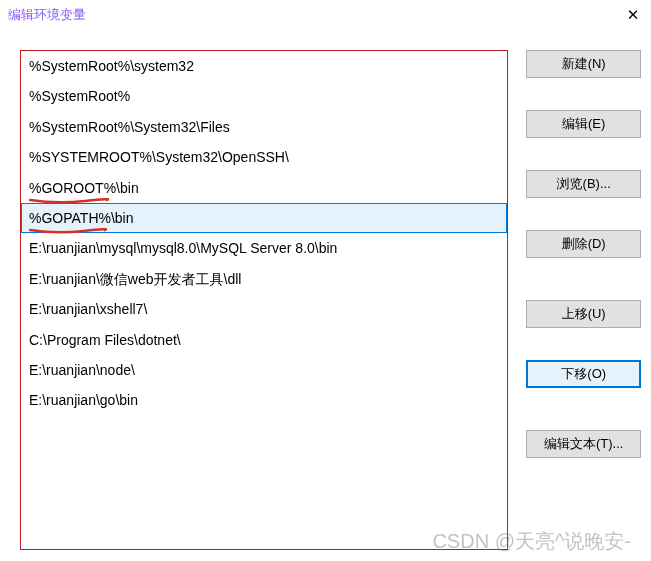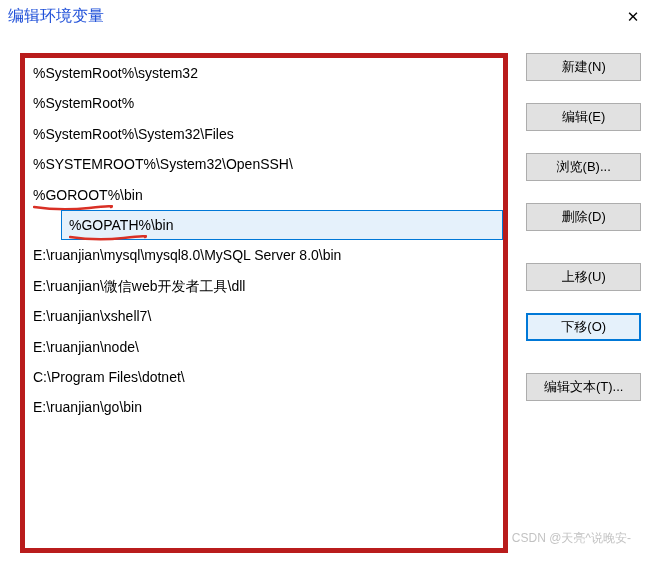--- a/index.html
+++ b/index.html
@@ -12,83 +12,83 @@
       overflow: hidden;
       position: relative;
     }
     .titlebar {
       display: flex;
       align-items: center;
       justify-content: space-between;
       padding: 6px 8px 6px 8px;
       background: #fff;
     }
-    .title { font-size: 16px; color: #1d4ed8; }
+    .title { font-size: 13px; color: #8b5cf6; }
     .close-btn {
       font-size: 15px;
       color: #000;
       cursor: pointer;
       width: 20px;
       text-align: center;
     }
     .content {
       display: flex;
       padding: 20px 10px 10px 20px;
       gap: 18px;
     }
     .listbox {
-      border: 5px solid #b91c1c;
+      border: 1px solid #b91c1c;
       width: 490px;
       height: 500px;
       background: #fff;
       overflow: hidden;
     }
     .list-item {
       padding: 4px 8px;
       font-size: 14px;
       line-height: 1.6;
       color: #000;
       cursor: default;
       position: relative;
       white-space: nowrap;
     }
     .list-item.selected {
       background: #e5f1fb;
       outline: 1px solid #0078d7;
       outline-offset: -1px;
-      margin-left: 36px;
     }
     .buttons {
       display: flex;
       flex-direction: column;
       gap: 0;
       width: 115px;
     }
     .btn {
       height: 28px;
       border: 1px solid #adadad;
       background: #e1e1e1;
       font-size: 13px;
       font-family: inherit;
       cursor: pointer;
+      margin-bottom: 10px;
     }
     .btn.highlighted { border: 2px solid #0078d7; background: #e5f1fb; text-align: center; }
     .btn-spacer-sm { height: 22px; }
     .btn-spacer-lg { height: 32px; }
     .underline-red {
       position: absolute;
       height: 6px;
       pointer-events: none;
     }
     .watermark {
       position: absolute;
       right: 20px;
-      bottom: 14px;
+      bottom: 6px;
       color: rgba(120,120,120,0.45);
-      font-size: 12px;
+      font-size: 20px;
       pointer-events: none;
     }
   </style>
 </head>
 <body>
 
 <div class="titlebar">
   <span class="title">编辑环境变量</span>
   <span class="close-btn">✕</span>
 </div>
@@ -101,22 +101,22 @@
       <div class="list-item">%SYSTEMROOT%\System32\OpenSSH\</div>
       <div class="list-item">%GOROOT%\bin<svg class="underline-red" viewBox="0 0 80 6" style="left: 8px; bottom: -1px; width: 80px;">
           <path d="M1 2 Q 28 6 56 3 T 78 2" stroke="#d93025" stroke-width="2.5" fill="none" stroke-linecap="round"></path>
         </svg></div>
       <div class="list-item selected">%GOPATH%\bin<svg class="underline-red" viewBox="0 0 78 6" style="left: 8px; bottom: -1px; width: 78px;">
           <path d="M1 2 Q 27.299999999999997 6 54.599999999999994 3 T 76 2" stroke="#d93025" stroke-width="2.5" fill="none" stroke-linecap="round"></path>
         </svg></div>
       <div class="list-item">E:\ruanjian\mysql\mysql8.0\MySQL Server 8.0\bin</div>
       <div class="list-item">E:\ruanjian\微信web开发者工具\dll</div>
       <div class="list-item">E:\ruanjian\xshell7\</div>
+      <div class="list-item">C:\Program Files\dotnet\</div>
       <div class="list-item">E:\ruanjian\node\</div>
-      <div class="list-item">C:\Program Files\dotnet\</div>
       <div class="list-item">E:\ruanjian\go\bin</div>
     </div>
   <div class="buttons">
     <button class="btn">新建(N)</button>
     <div class="btn-spacer-sm"></div>
     <button class="btn">编辑(E)</button>
     <div class="btn-spacer-sm"></div>
     <button class="btn">浏览(B)...</button>
     <div class="btn-spacer-sm"></div>
     <button class="btn">删除(D)</button>

